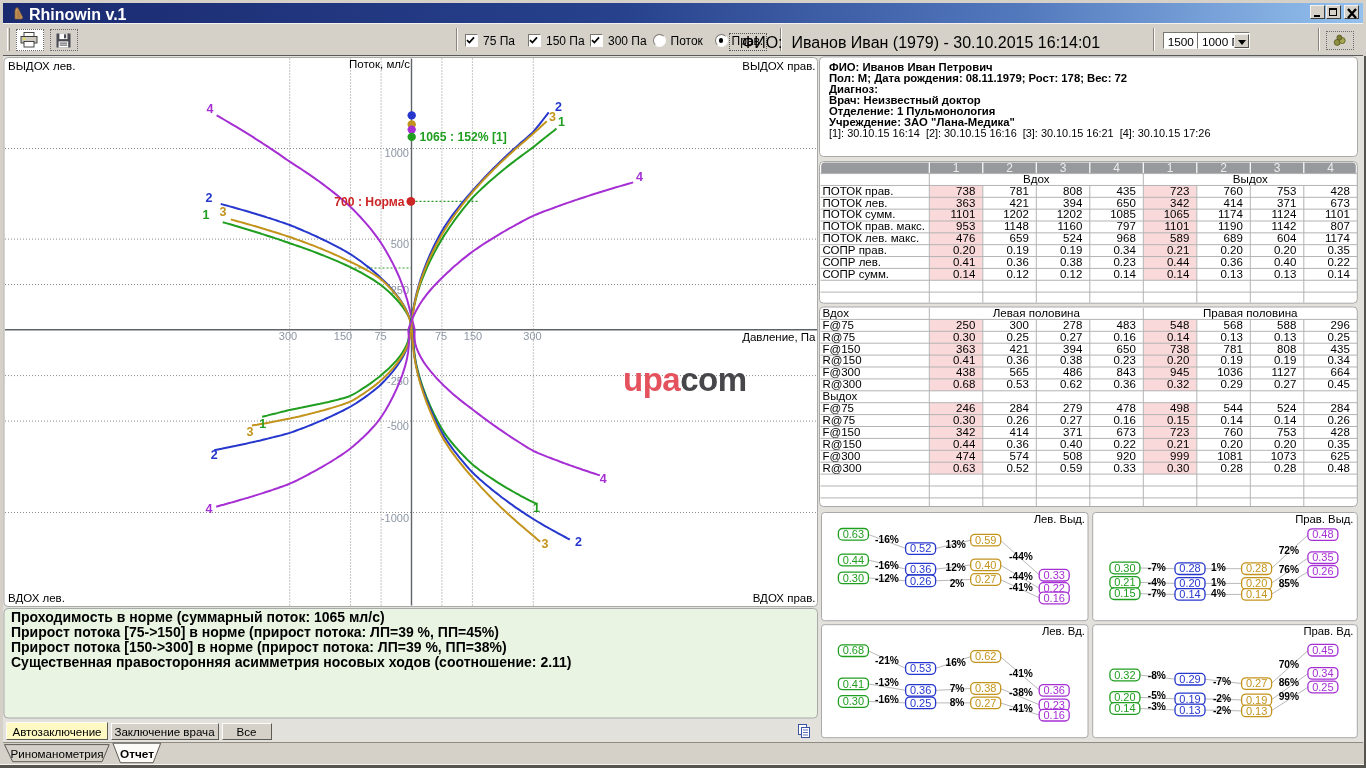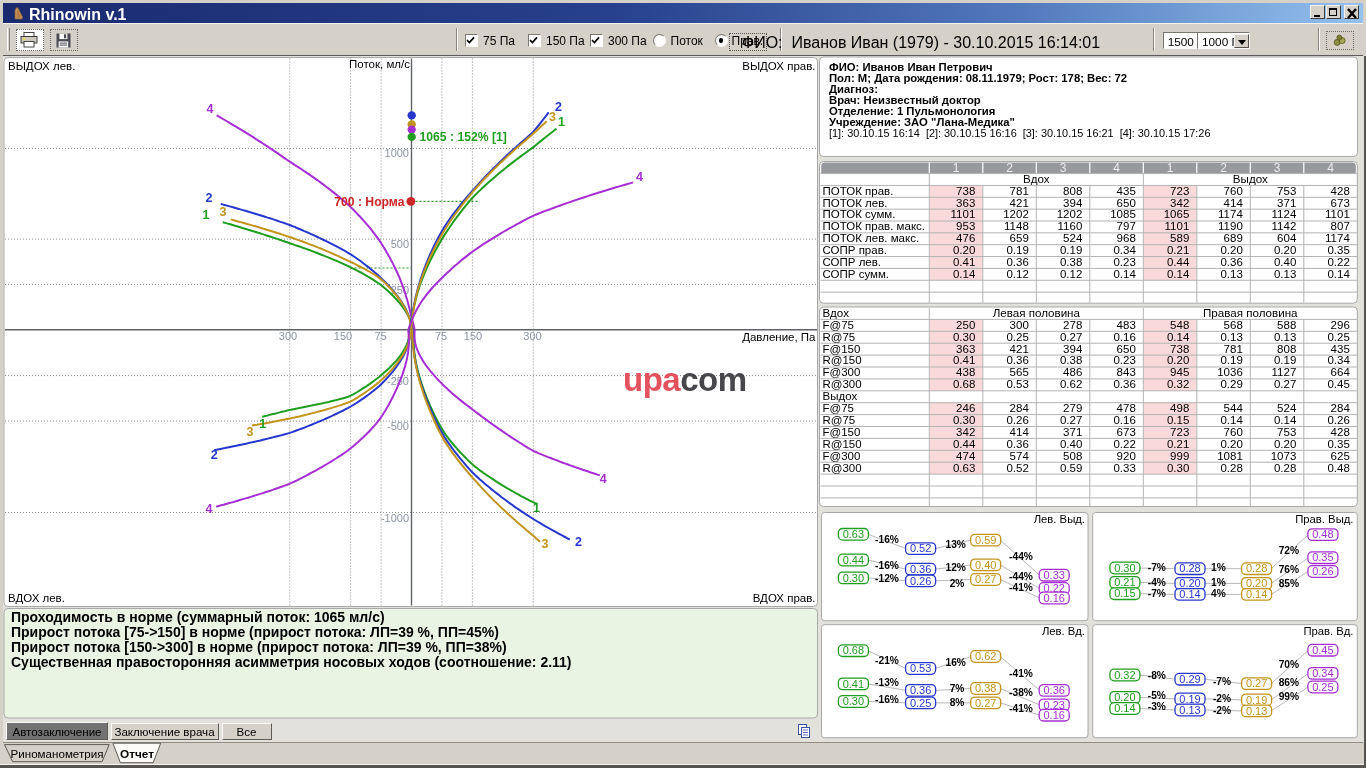--- a/index.html
+++ b/index.html
@@ -641,21 +641,21 @@
 <text x="1288.9" y="686.0" font-size="10.2" font-weight="bold" text-anchor="middle" fill="#000">86%</text>
 <text x="1156.8" y="710.1" font-size="10.2" font-weight="bold" text-anchor="middle" fill="#000">-3%</text>
 <text x="1222" y="713.5" font-size="10.2" font-weight="bold" text-anchor="middle" fill="#000">-2%</text>
 <text x="1288.9" y="699.8" font-size="10.2" font-weight="bold" text-anchor="middle" fill="#000">99%</text>
 <rect x="4" y="608.5" width="813.5" height="109.5" fill="#e9f5e2" stroke="#a9a9a9" stroke-width="1" rx="4"></rect>
 <text x="11" y="622.0" font-size="14.0" font-weight="bold" fill="#000">Проходимость в норме (суммарный поток: 1065 мл/с)</text>
 <text x="11" y="637.1" font-size="14.0" font-weight="bold" fill="#000">Прирост потока [75-&gt;150] в норме (прирост потока: ЛП=39 %, ПП=45%)</text>
 <text x="11" y="652.2" font-size="14.0" font-weight="bold" fill="#000">Прирост потока [150-&gt;300] в норме (прирост потока: ЛП=39 %, ПП=38%)</text>
 <text x="11" y="667.3000000000001" font-size="14.0" font-weight="bold" fill="#000">Существенная правосторонняя асимметрия носовых ходов (соотношение: 2.11)</text>
 </svg>
-<div class="tabbtn" style="left:6px;top:721.5px;width:102px;height:18.5px;background:#737373;line-height:17px">Автозаключение</div>
+<div class="tabbtn" style="left:6px;top:721.5px;width:102px;height:18.5px;background:#fef9c3;line-height:17px">Автозаключение</div>
 <div class="tabbtn" style="left:110.5px;top:722.5px;width:108px;height:17.5px;line-height:16px">Заключение врача</div>
 <div class="tabbtn" style="left:221.5px;top:722.5px;width:50px;height:17.5px;line-height:16px">Все вместе</div>
 <div class="abs" style="left:795px;top:722px;width:19px;height:18px">
   <svg width="19" height="18">
       <g fill="#fff" stroke="#3a53a4" stroke-width="1">
     <rect x="3.5" y="2.5" width="8" height="10"></rect>
         <rect x="6.5" y="5.5" width="8" height="10"></rect>
     <path d="M8 8 h5 M8 10.5 h5 M8 13 h5" stroke-width="0.8"></path>
       </g>
     </svg>

